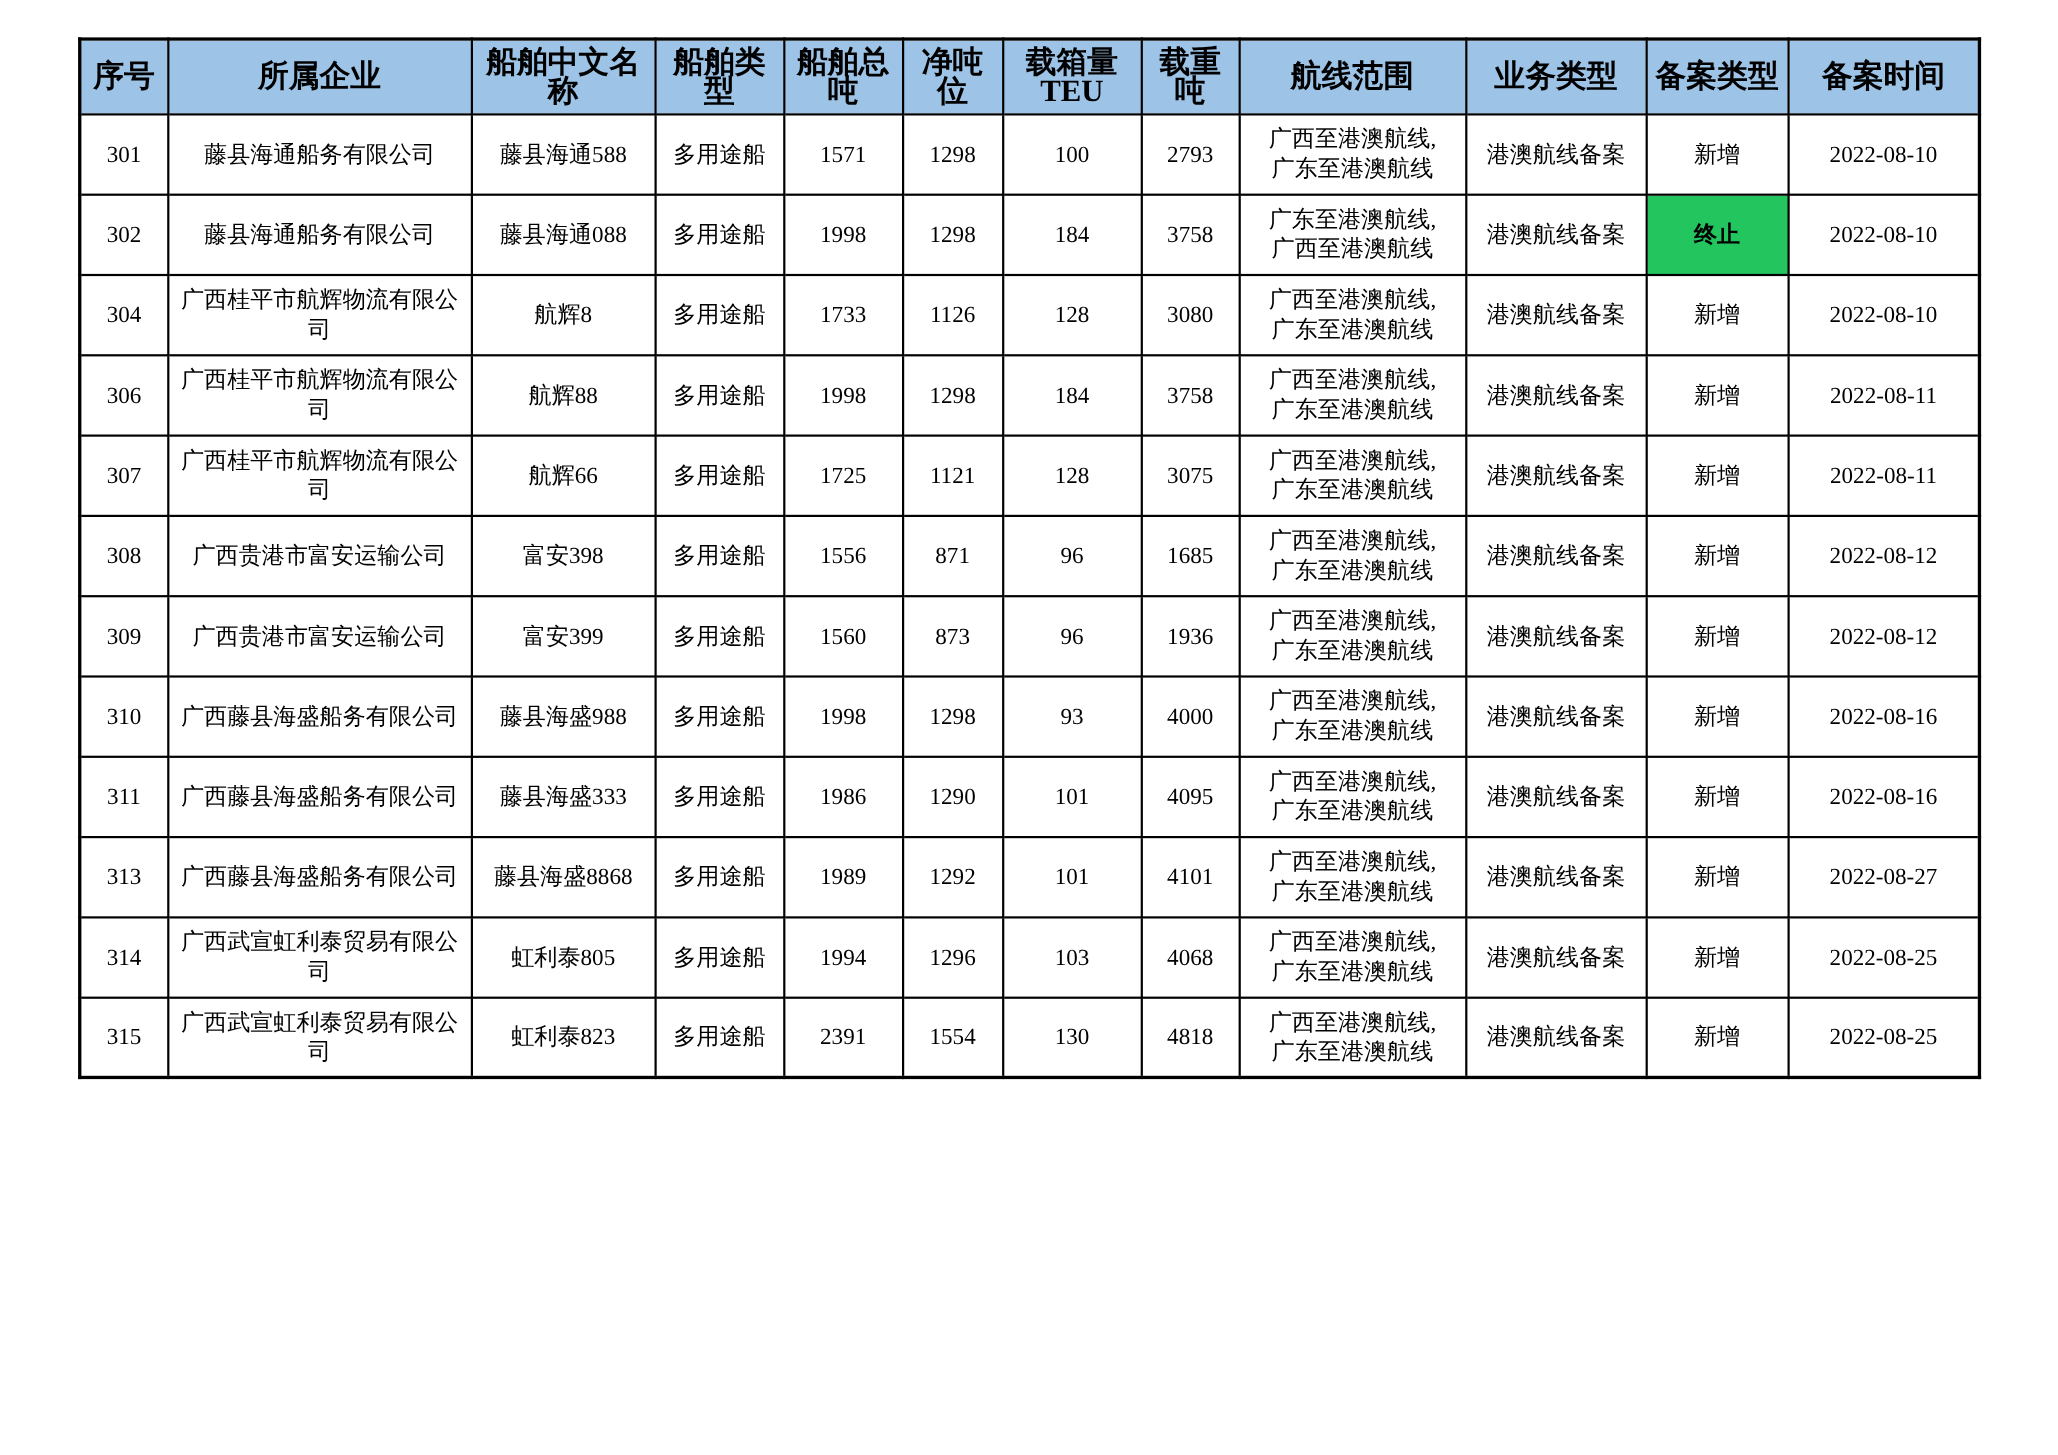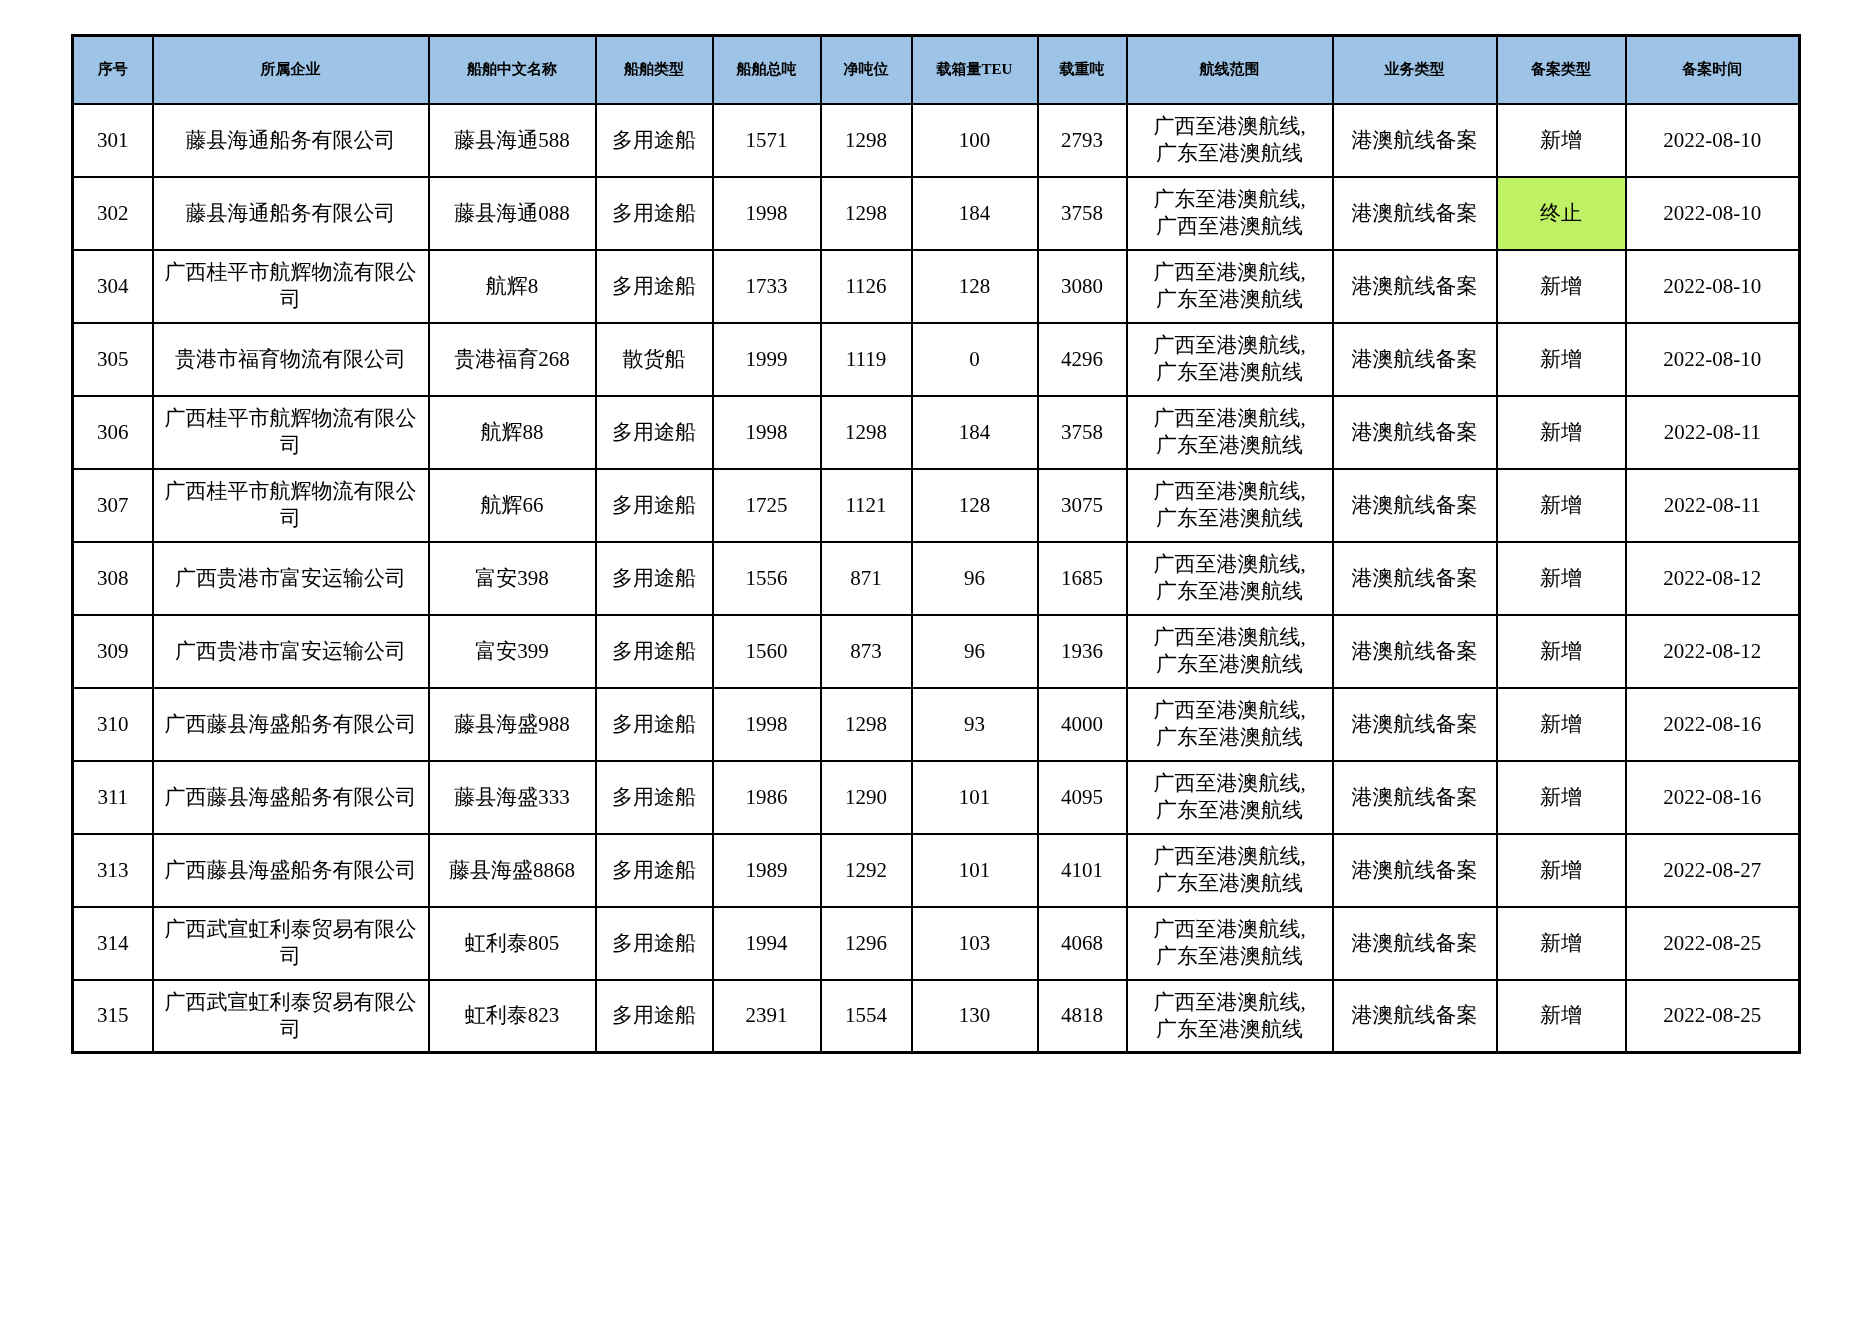--- a/index.html
+++ b/index.html
@@ -34,35 +34,36 @@
     font-size: 21px;
     line-height: 27px;
     overflow: hidden;
   }
   table.record-table thead tr {
     height: 68px;
   }
   table.record-table thead th {
     background: #9DC3E6;
     font-weight: bold;
-    font-size: 15px;
+    font-size: 28px;
   }
   table.record-table tbody tr {
     height: 73px;
     margin-left: 12px;
   }
   td.route {
     white-space: pre-line;
     border-radius: 16px;
   }
   td.company {
     padding: 2px 14px;
   }
   td.hl {
-    background: #bef264;
+    background: #22c55e;
+    font-weight: bold;
   }
 </style>
 </head>
 <body>
 
 <div class="page">
   <table class="record-table">
     <colgroup>
       <col style="width:80px">
       <col style="width:276px">
@@ -133,35 +134,20 @@
           <td>1126</td>
           <td>128</td>
           <td>3080</td>
           <td class="route">广西至港澳航线,
 广东至港澳航线</td>
           <td>港澳航线备案</td>
           <td>新增</td>
           <td>2022-08-10</td>
         </tr>
         <tr>
-          <td>305</td>
-          <td class="company">贵港市福育物流有限公司</td>
-          <td>贵港福育268</td>
-          <td>散货船</td>
-          <td>1999</td>
-          <td>1119</td>
-          <td>0</td>
-          <td>4296</td>
-          <td class="route">广西至港澳航线,
-广东至港澳航线</td>
-          <td>港澳航线备案</td>
-          <td>新增</td>
-          <td>2022-08-10</td>
-        </tr>
-        <tr>
           <td>306</td>
           <td class="company">广西桂平市航辉物流有限公司</td>
           <td>航辉88</td>
           <td>多用途船</td>
           <td>1998</td>
           <td>1298</td>
           <td>184</td>
           <td>3758</td>
           <td class="route">广西至港澳航线,
 广东至港澳航线</td>

